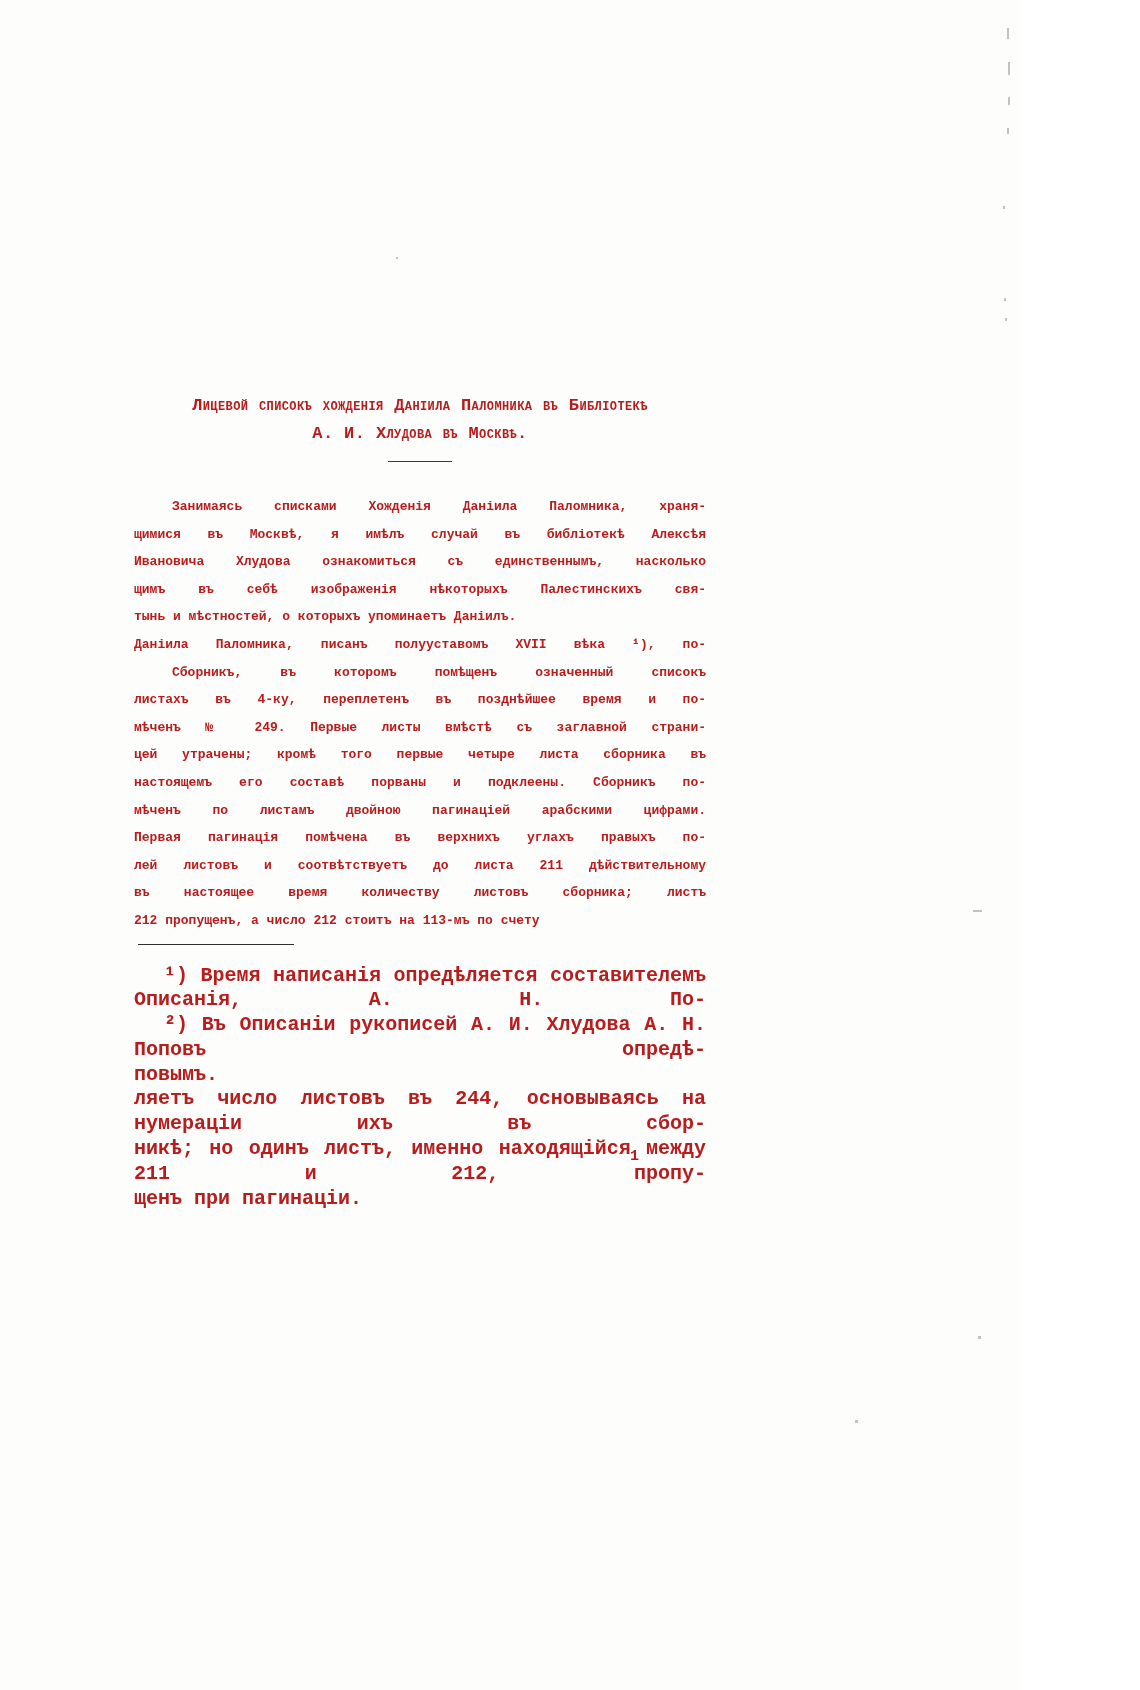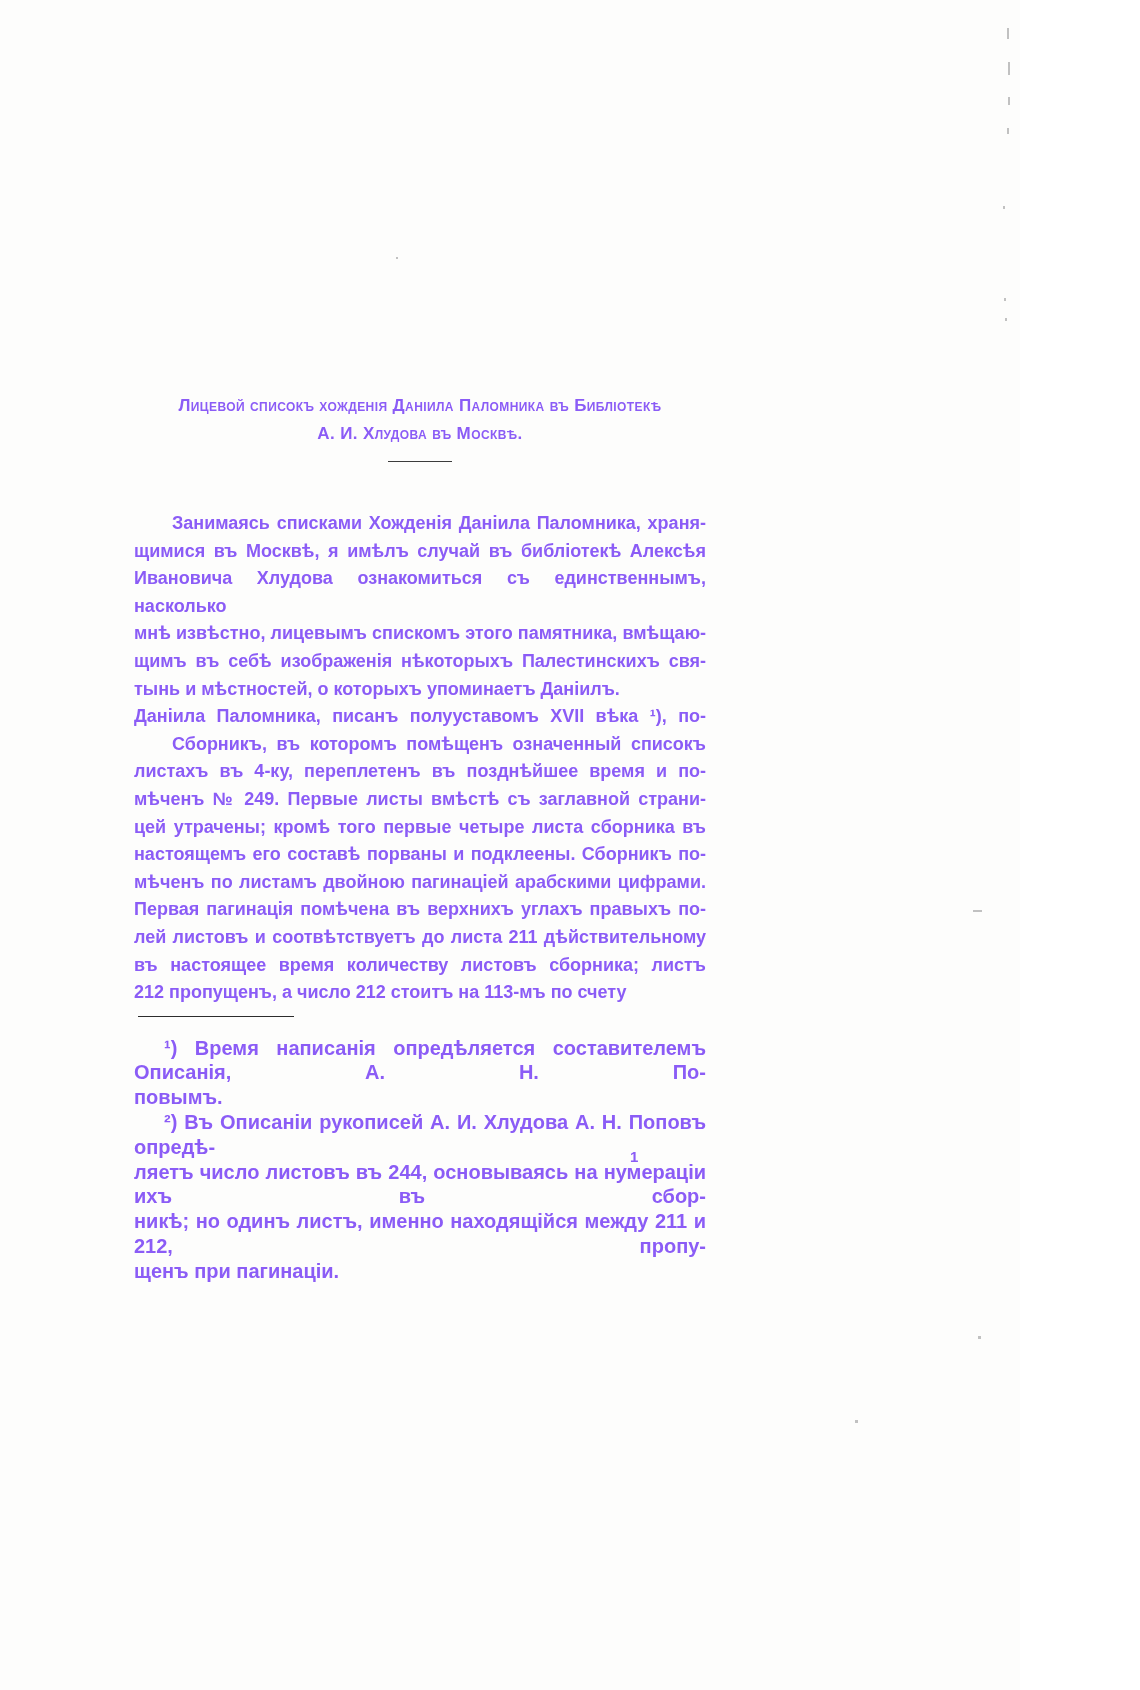--- a/index.html
+++ b/index.html
@@ -3,22 +3,22 @@
 <meta charset="utf-8">
 <style>
   * { margin: 0; padding: 0; box-sizing: border-box; }
   html, body { background: #ffffff; }
   .page {
     position: relative;
     width: 1020px;
     height: 1690px;
     background: #fdfdfc;
     overflow: hidden;
-    font-family: Liberation Sans, sans-serif;
-    color: #8b5cf6;
+    font-family: Liberation Mono, monospace;
+    color: #b91c1c;
   }
   .text-column {
     position: absolute;
     left: 134px;
     top: 392px;
     width: 572px;
   }
   .title {
     text-align: center;
     font-weight: bold;
@@ -27,22 +27,22 @@
     line-height: 28px;
     letter-spacing: 0.4px;
     white-space: nowrap;
   }
   .title-rule {
     width: 64px;
     margin: 13px auto 0 auto;
     border-top: 1.5px solid #3c3c3c;
   }
   .body-text {
-    margin-top: 48px;
-    font-size: 18px;
+    margin-top: 31px;
+    font-size: 13px;
     font-weight: bold;
     line-height: 27.6px;
   }
   .bline { text-align: justify; text-align-last: justify; }
   .bline.short { text-align-last: auto; }
   .bline.indent { text-indent: 38px; }
   .footnote-sep {
     margin-top: 9px;
     margin-left: 4px;
     width: 156px;
@@ -82,42 +82,41 @@
       <div>Лицевой списокъ хожденія Даніила Паломника въ Библіотекѣ</div>
       <div>А. И. Хлудова въ Москвѣ.</div>
     </div>
 
     <div class="title-rule"></div>
 
     <div class="body-text">
       <div class="bline indent">Занимаясь списками Хожденія Даніила Паломника, храня-</div>
       <div class="bline">щимися въ Москвѣ, я имѣлъ случай въ библіотекѣ Алексѣя</div>
       <div class="bline">Ивановича Хлудова ознакомиться съ единственнымъ, насколько</div>
-      <div class="bline">мнѣ извѣстно, лицевымъ спискомъ этого памятника, вмѣщаю-</div>
       <div class="bline">щимъ въ себѣ изображенія нѣкоторыхъ Палестинскихъ свя-</div>
       <div class="bline short">тынь и мѣстностей, о которыхъ упоминаетъ Даніилъ.</div>
       <div class="bline">Даніила Паломника, писанъ полууставомъ XVII вѣка ¹), по-</div>
       <div class="bline indent">Сборникъ, въ которомъ помѣщенъ означенный списокъ</div>
       <div class="bline">листахъ въ 4-ку, переплетенъ въ позднѣйшее время и по-</div>
       <div class="bline">мѣченъ № 249. Первые листы вмѣстѣ съ заглавной страни-</div>
       <div class="bline">цей утрачены; кромѣ того первые четыре листа сборника въ</div>
       <div class="bline">настоящемъ его составѣ порваны и подклеены. Сборникъ по-</div>
       <div class="bline">мѣченъ по листамъ двойною пагинаціей арабскими цифрами.</div>
       <div class="bline">Первая пагинація помѣчена въ верхнихъ углахъ правыхъ по-</div>
       <div class="bline">лей листовъ и соотвѣтствуетъ до листа 211 дѣйствительному</div>
       <div class="bline">въ настоящее время количеству листовъ сборника; листъ</div>
       <div class="bline short">212 пропущенъ, а число 212 стоитъ на 113-мъ по счету</div>
     </div>
 
     <div class="footnote-sep"></div>
 
     <div class="footnotes">
       <div class="fline indent">¹) Время написанія опредѣляется составителемъ Описанія, А. Н. По-</div>
+      <div class="fline indent">²) Въ Описаніи рукописей А. И. Хлудова А. Н. Поповъ опредѣ-</div>
       <div class="fline short">повымъ.</div>
-      <div class="fline indent">²) Въ Описаніи рукописей А. И. Хлудова А. Н. Поповъ опредѣ-</div>
       <div class="fline">ляетъ число листовъ въ 244, основываясь на нумераціи ихъ въ сбор-</div>
       <div class="fline">никѣ; но одинъ листъ, именно находящійся между 211 и 212, пропу-</div>
       <div class="fline short">щенъ при пагинаціи.</div>
     </div>
 
   </div>
 
   <div class="page-number">1</div>
 
   <div class="artifact" style="left:1007px; top:28px;  width:2px; height:11px;"></div>

